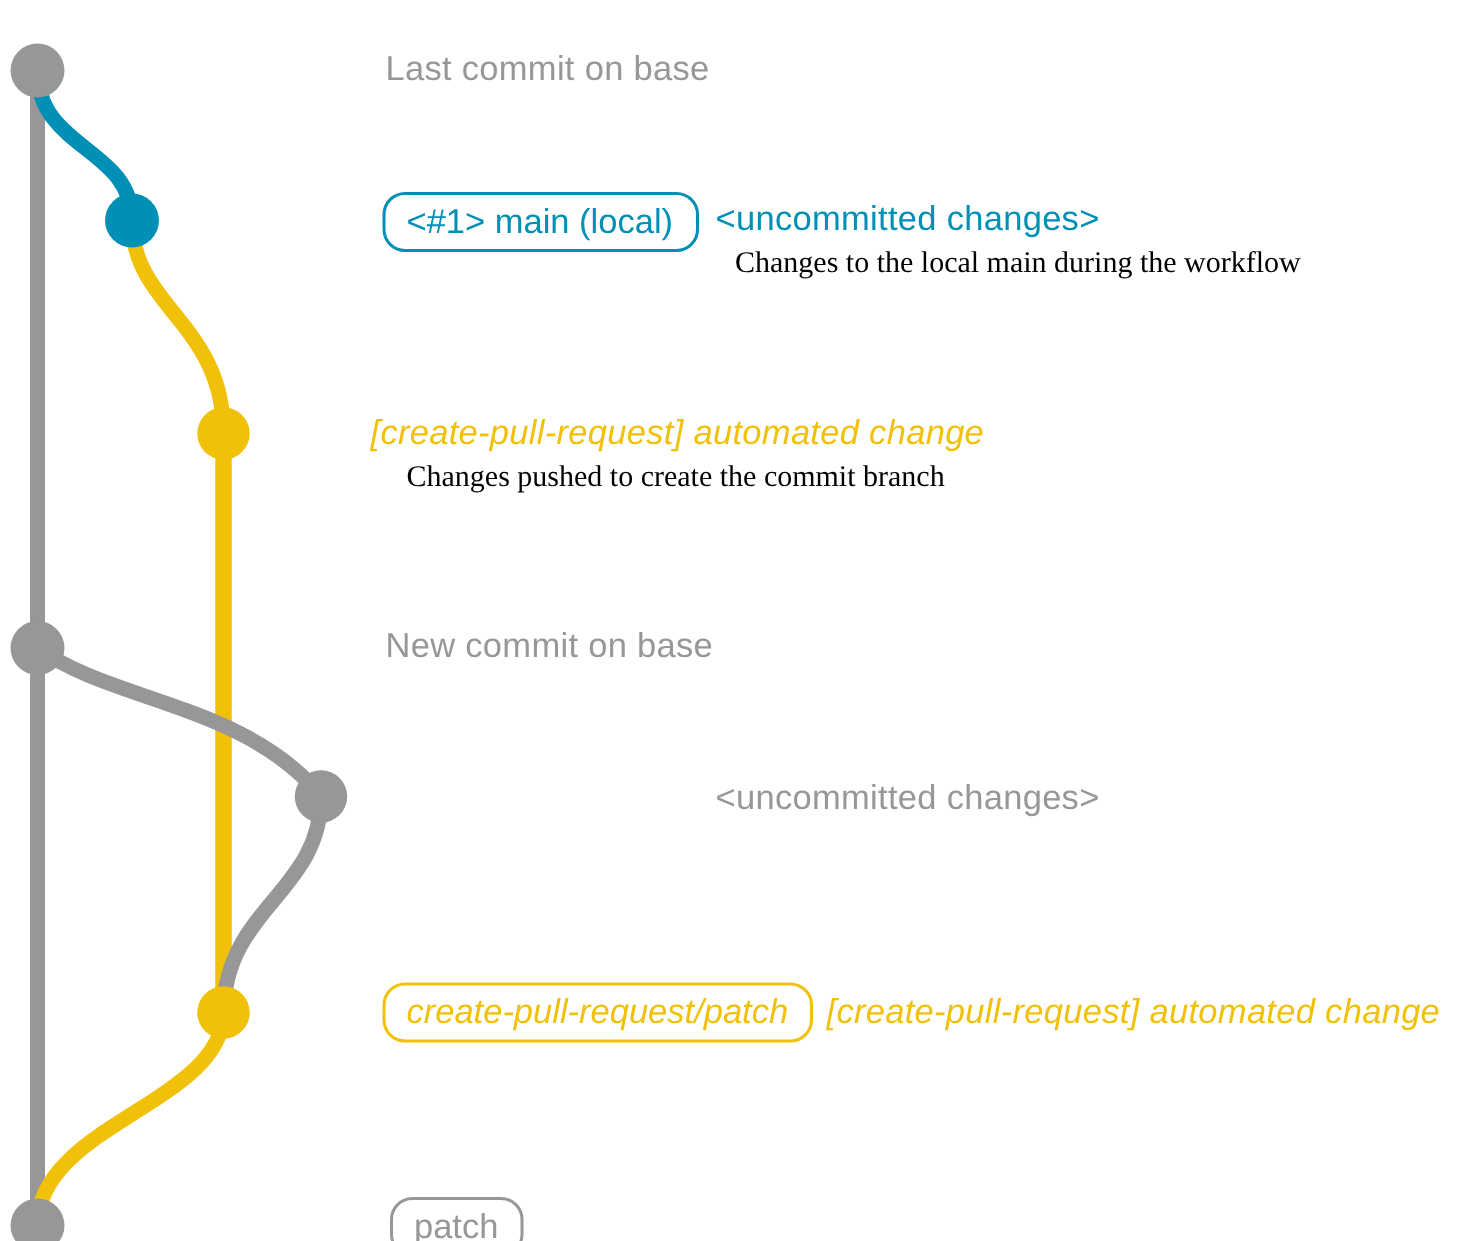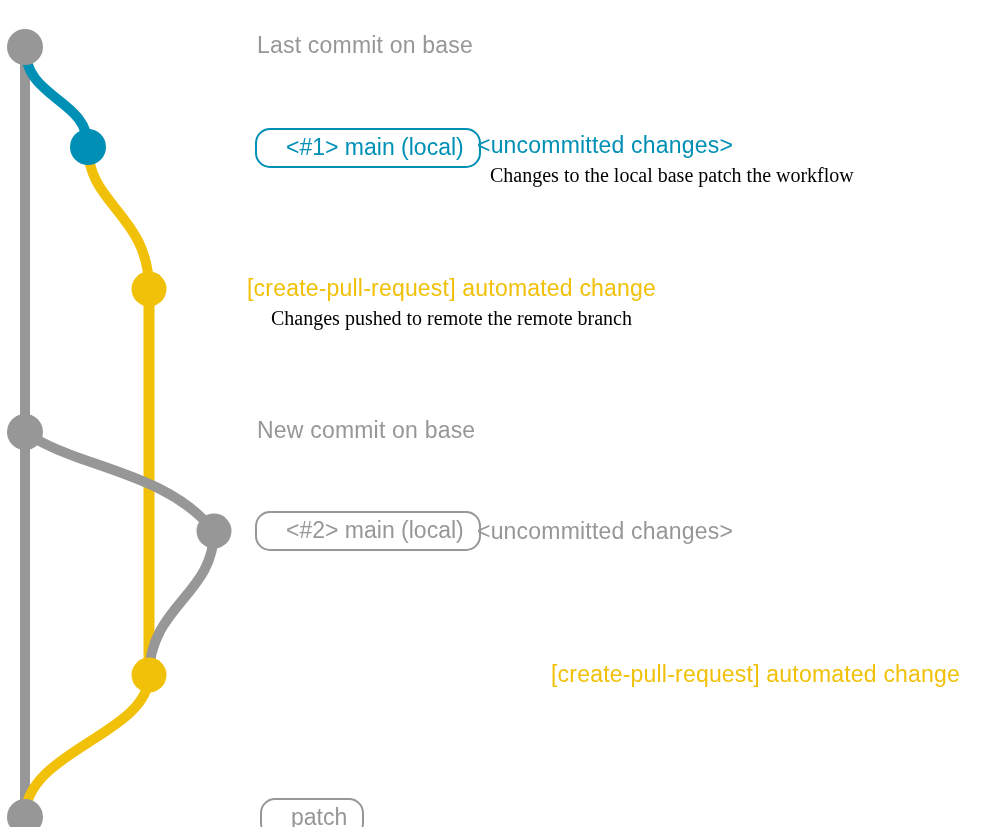--- a/index.html
+++ b/index.html
@@ -24,30 +24,30 @@
   .stroke-blue{stroke:var(--main_blue);}
   .stroke-yellow{stroke:var(--branch_yellow);}
   .fill-gray{fill:var(--base_gray);}
   .fill-blue{fill:var(--main_blue);}
   .fill-yellow{fill:var(--branch_yellow);}
 
   .ann{position:absolute;white-space:nowrap;}
   .sans{font-size:23px;font-weight:400;letter-spacing:0.2px;}
   .gray{color:var(--base_gray);}
   .blue{color:var(--main_blue);}
-  .yellow{color:var(--branch_yellow);}
+  .yellow{color:var(--branch_yellow);font-style:italic;}
   .note{
     font-family:"Liberation Serif","DejaVu Serif",serif;
     font-size:20px;color:var(--note_black);
   }
   .badge{
     display:inline-block;
     border:2px solid currentColor;
     border-radius:15px;
-    padding:4px 15px 6px 29px;
+    padding:4px 15px 6px 14px;
     font-size:23px;
     line-height:26px;
   }
 </style>
 </head>
 <body>
 
 <div class="stage">
 
   <svg class="graph-svg" viewBox="0 0 981 827" aria-hidden="true">
@@ -74,31 +74,31 @@
     <circle class="fill-yellow" cx="149" cy="655" r="17.5"></circle>
     <circle class="fill-gray" cx="25" cy="797" r="18"></circle>
   </svg>
 
   <div class="ann sans gray" style="left:257px;top:12px">Last commit on base</div>
 
   <div class="ann" style="left:255px;top:108px">
     <span class="badge blue">&lt;#1&gt; main (local)</span>
   </div>
   <div class="ann sans blue" style="left:477px;top:112px">&lt;uncommitted changes&gt;</div>
-  <div class="ann note" style="left:490px;top:144px">Changes to the local base patch the workflow</div>
+  <div class="ann note" style="left:490px;top:144px">Changes to the local main during the workflow</div>
 
   <div class="ann sans yellow" style="left:247px;top:255px">[create-pull-request] automated change</div>
-  <div class="ann note" style="left:271px;top:287px">Changes pushed to remote the remote branch</div>
+  <div class="ann note" style="left:271px;top:287px">Changes pushed to create the commit branch</div>
 
   <div class="ann sans gray" style="left:257px;top:397px">New commit on base</div>
 
-  <div class="ann" style="left:255px;top:491px">
-    <span class="badge gray">&lt;#2&gt; main (local)</span>
-  </div>
   <div class="ann sans gray" style="left:477px;top:498px">&lt;uncommitted changes&gt;</div>
 
+  <div class="ann" style="left:255px;top:635px">
+    <span class="badge yellow">create-pull-request/patch</span>
+  </div>
   <div class="ann sans yellow" style="left:551px;top:641px">[create-pull-request] automated change</div>
 
   <div class="ann" style="left:260px;top:778px">
     <span class="badge gray">patch</span>
   </div>
 
 </div>
 
 </body></html>

